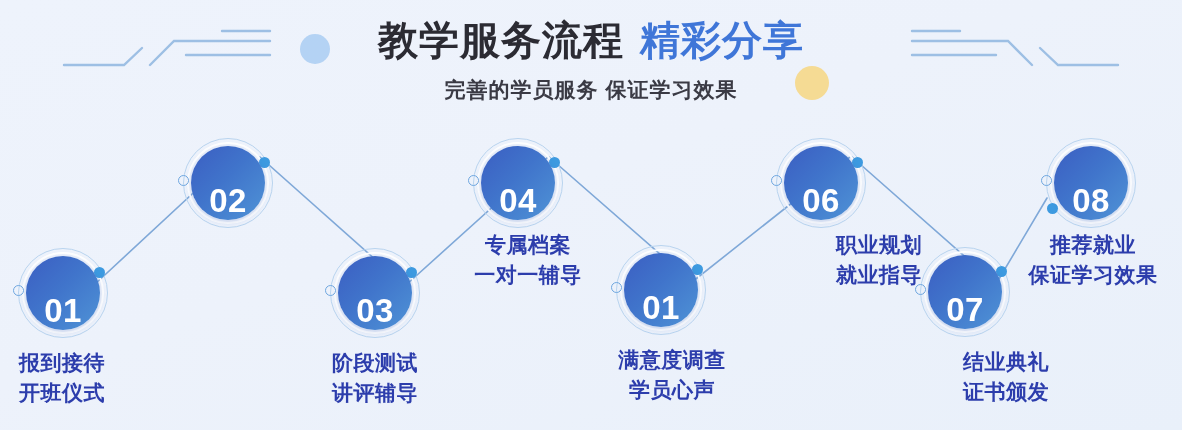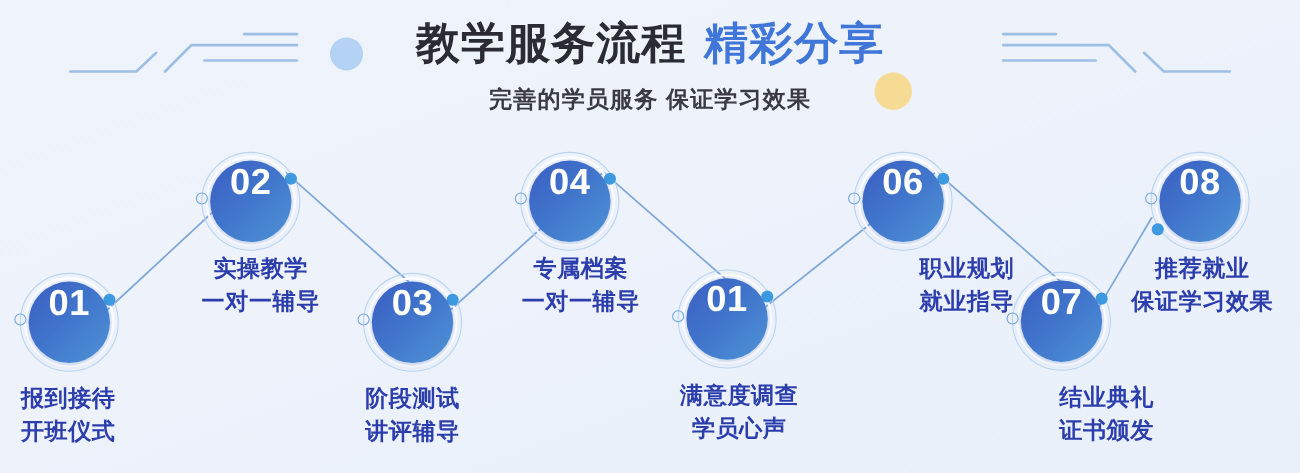--- a/index.html
+++ b/index.html
@@ -115,21 +115,21 @@
     box-sizing: border-box;
   }
   .disc {
     position: absolute;
     left: -37px; top: -37px;
     width: 74px; height: 74px;
     border-radius: 50%;
     background: linear-gradient(135deg, #3b5ec2 0%, #4074cb 45%, #4f93d6 100%);
     box-shadow: 0 2px 6px rgba(60,95,180,.22);
     display: flex;
-    align-items: flex-start;
+    align-items: flex-end;
     justify-content: center;
   }
   .disc span {
     color: #ffffff;
     font-size: 33px;
     font-weight: bold;
     letter-spacing: 0.5px;
     font-family: "Liberation Sans", "DejaVu Sans", sans-serif;
   }
   .hollow-dot {
@@ -238,24 +238,20 @@
 
     <div class="node" style="left:228px; top:63px;">
       <div class="ring-outer"></div>
       <div class="ring-inner"></div>
       <div class="hollow-dot"></div>
       <div class="solid-dot tr"></div>
       <div class="disc">
         <span>02</span>
       </div>
     </div>
-    <div class="label" style="left:237px; top:110px;">
-      <span class="l1">实操教学</span>
-      <span class="l2">一对一辅导</span>
-    </div>
 
     <div class="node" style="left:375px; top:173px;">
       <div class="ring-outer"></div>
       <div class="ring-inner"></div>
       <div class="hollow-dot"></div>
       <div class="solid-dot br"></div>
       <div class="disc">
         <span>03</span>
       </div>
     </div>

